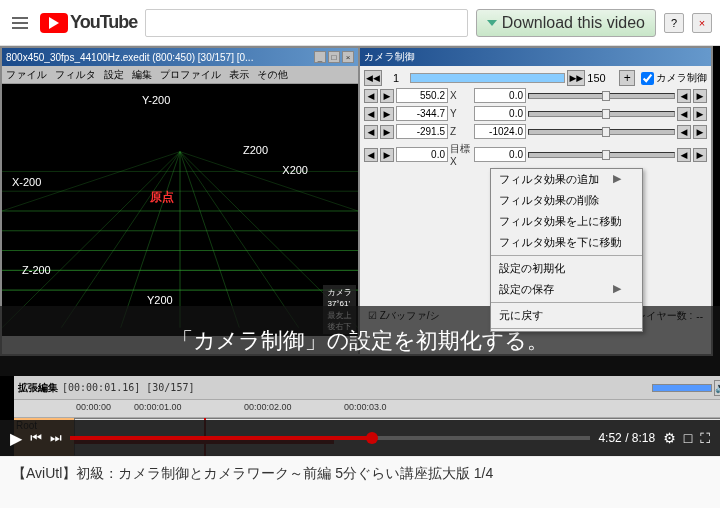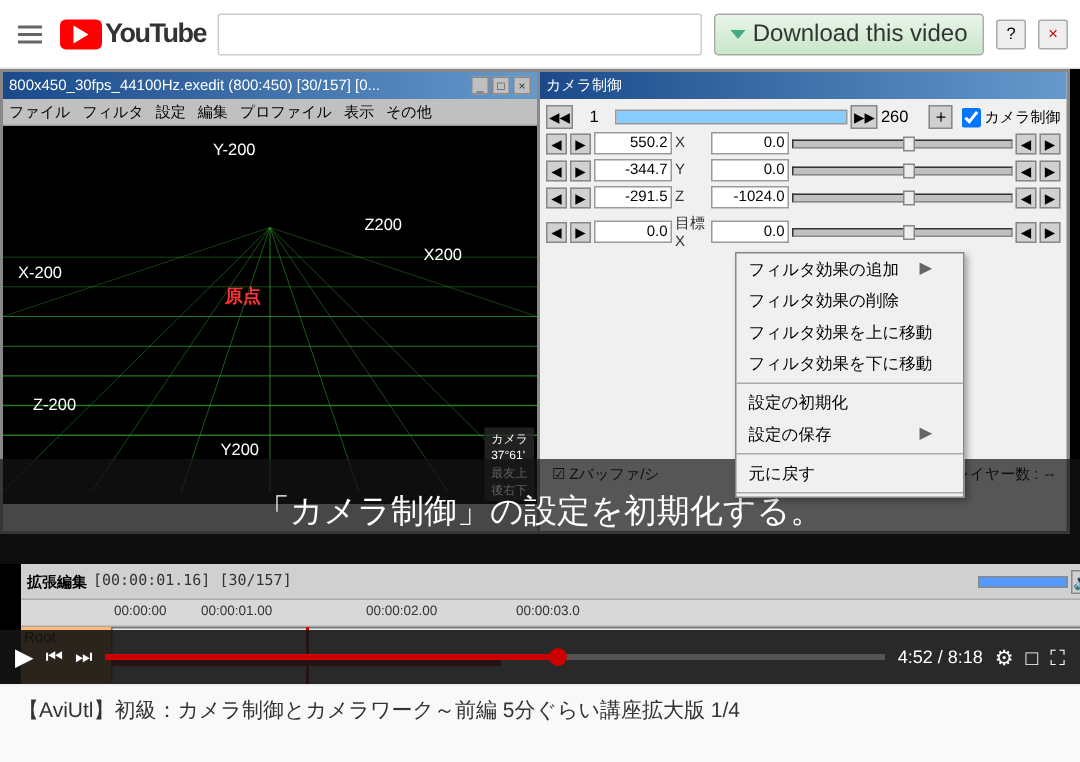--- a/index.html
+++ b/index.html
@@ -340,21 +340,21 @@
     <div id="camera-titlebar">
       <span>カメラ制御</span>
     </div>
     <div id="camera-body">
 
       <div id="cam-top-row">
         <div class="cam-nav-btn">◀◀</div>
         <span class="cam-number">1</span>
         <div class="cam-track"></div>
         <div class="cam-nav-btn">▶▶</div>
-        <span class="cam-num-end">260</span>
+        <span class="cam-num-end">150</span>
         <div class="cam-plus">+</div>
         <input type="checkbox" class="cam-checkbox" checked="" style="">
         <span class="cam-checkbox-label">カメラ制御</span>
       </div>
 
       <div class="cam-row">
         <div class="cam-btn">◀</div>
         <div class="cam-btn">▶</div>
         <span class="cam-value">550.2</span>
         <span class="cam-param">X</span>

